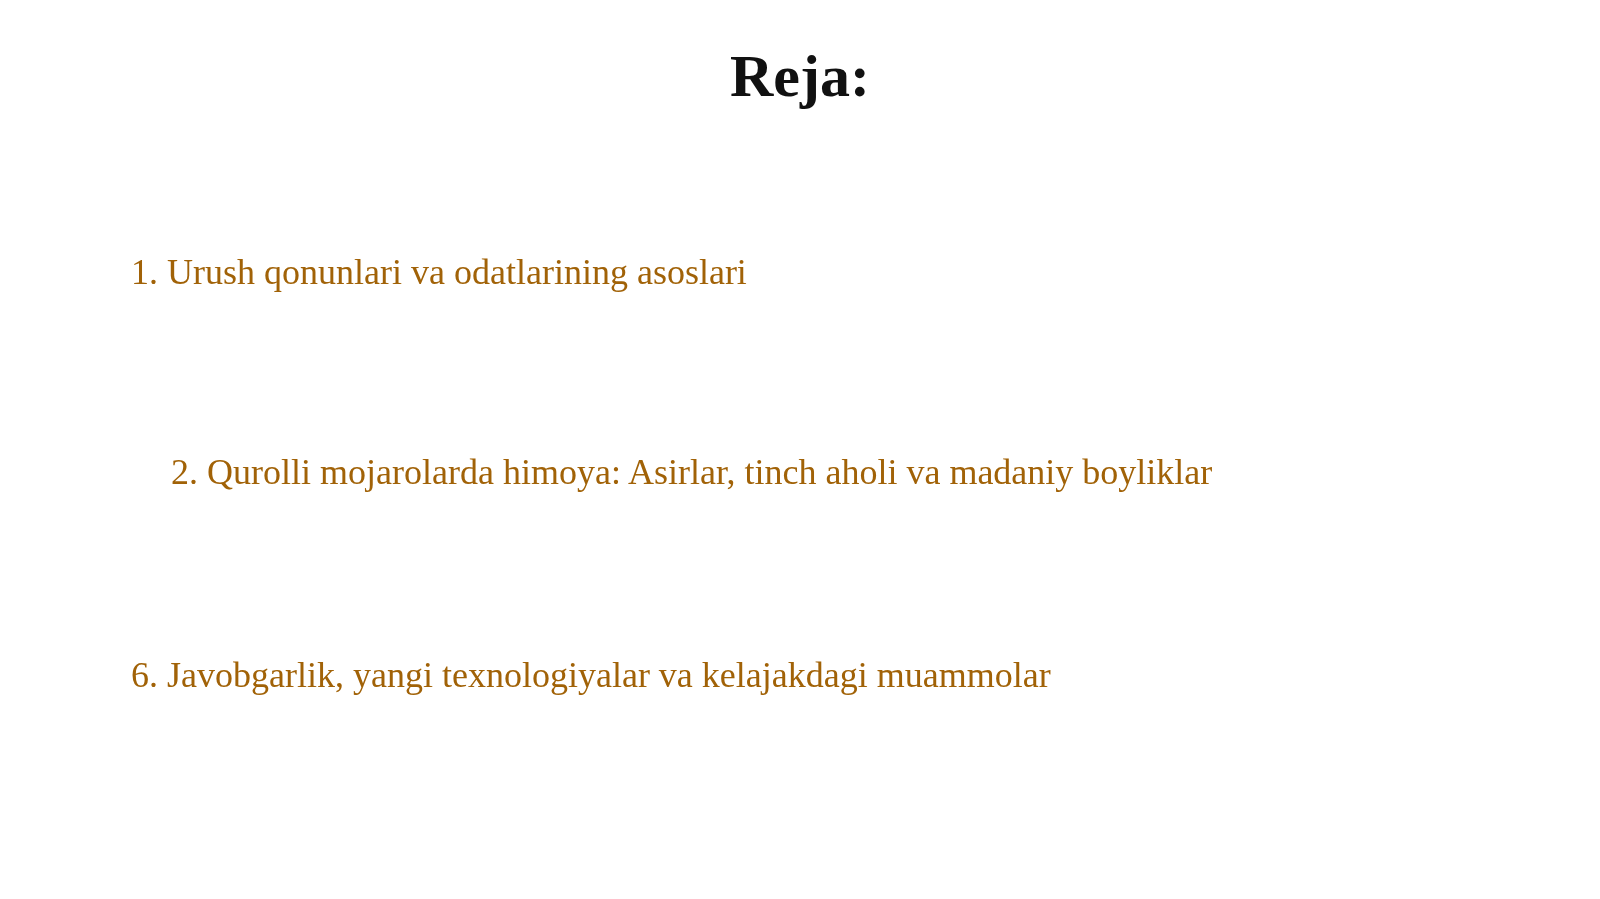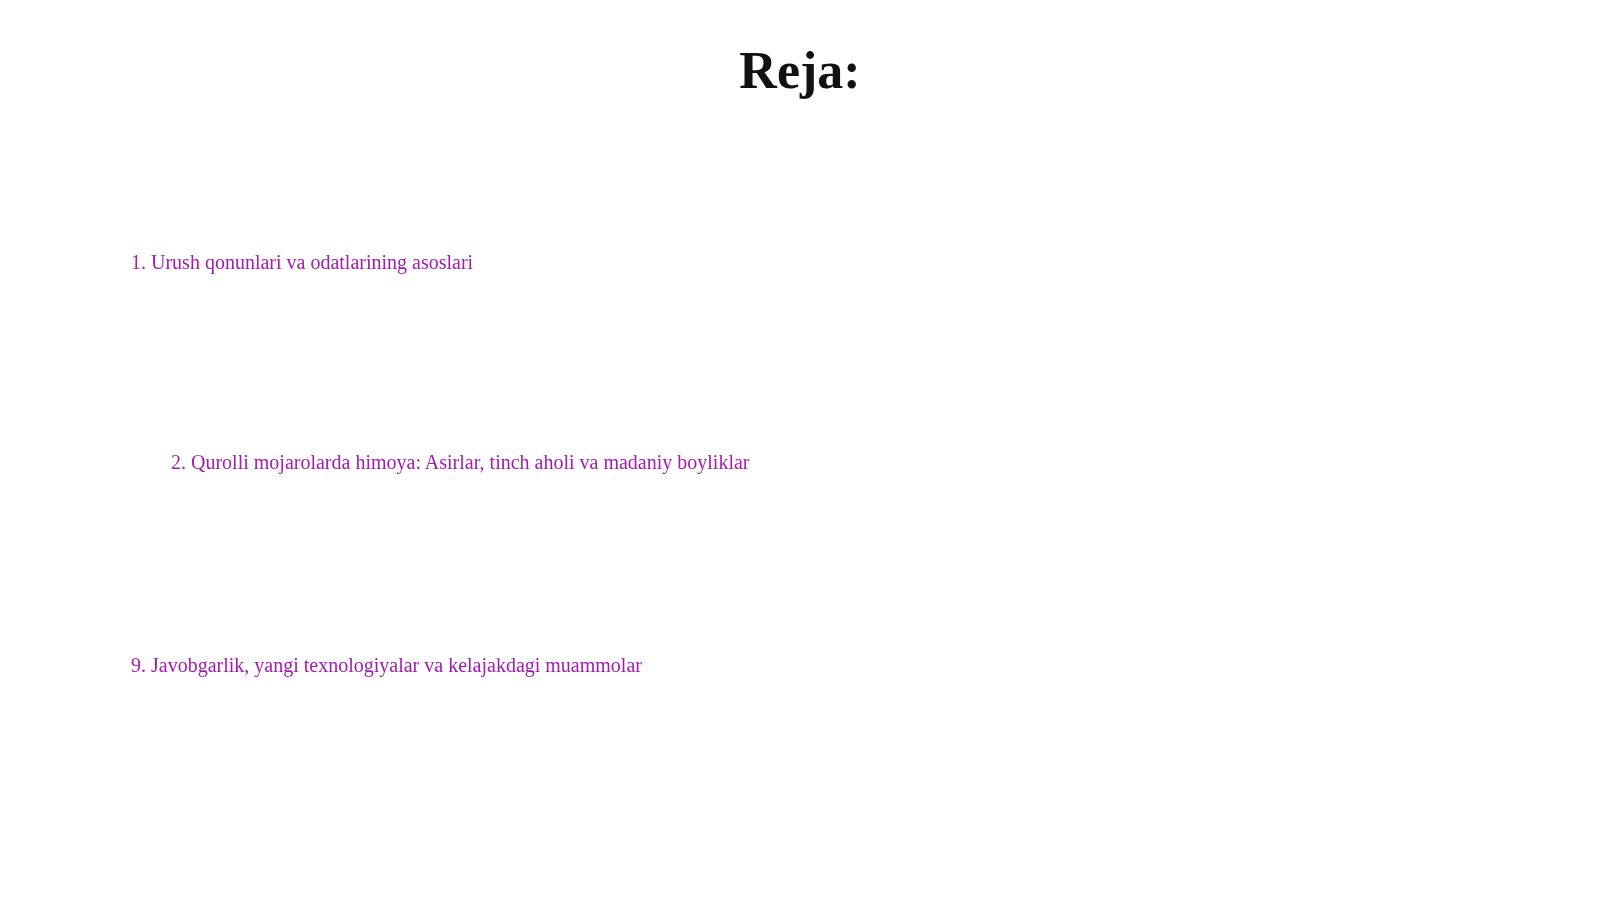--- a/index.html
+++ b/index.html
@@ -15,44 +15,44 @@
     overflow: hidden;
     font-family: "Liberation Serif", "DejaVu Serif", serif;
     color: #1b1b1b;
   }
   .slide-title {
     position: absolute;
     top: 40px;
     left: 0;
     width: 100%;
     text-align: center;
-    font-size: 52px;
+    font-size: 60px;
     line-height: 1.2;
     font-weight: 700;
     color: #111111;
     margin: 0;
   }
   .outline-item {
     position: absolute;
     left: 131px;
     right: 60px;
-    font-size: 20px;
+    font-size: 36px;
     line-height: 1.3;
     font-weight: 400;
-    color: #a21caf;
+    color: #a16207;
     white-space: nowrap;
   }
   .outline-item.item-1 { top: 249px; }
   .outline-item.item-2 { top: 449px; margin-left: 40px; }
   .outline-item.item-3 { top: 652px; }
 </style>
 </head>
 <body>
 
 <div class="slide">
   <h1 class="slide-title">Reja:</h1>
 
   <div class="outline-item item-1">1. Urush qonunlari va odatlarining asoslari</div>
 
   <div class="outline-item item-2">2. Qurolli mojarolarda himoya: Asirlar, tinch aholi va madaniy boyliklar</div>
 
-  <div class="outline-item item-3">9. Javobgarlik, yangi texnologiyalar va kelajakdagi muammolar</div>
+  <div class="outline-item item-3">6. Javobgarlik, yangi texnologiyalar va kelajakdagi muammolar</div>
 </div>
 
 </body></html>

